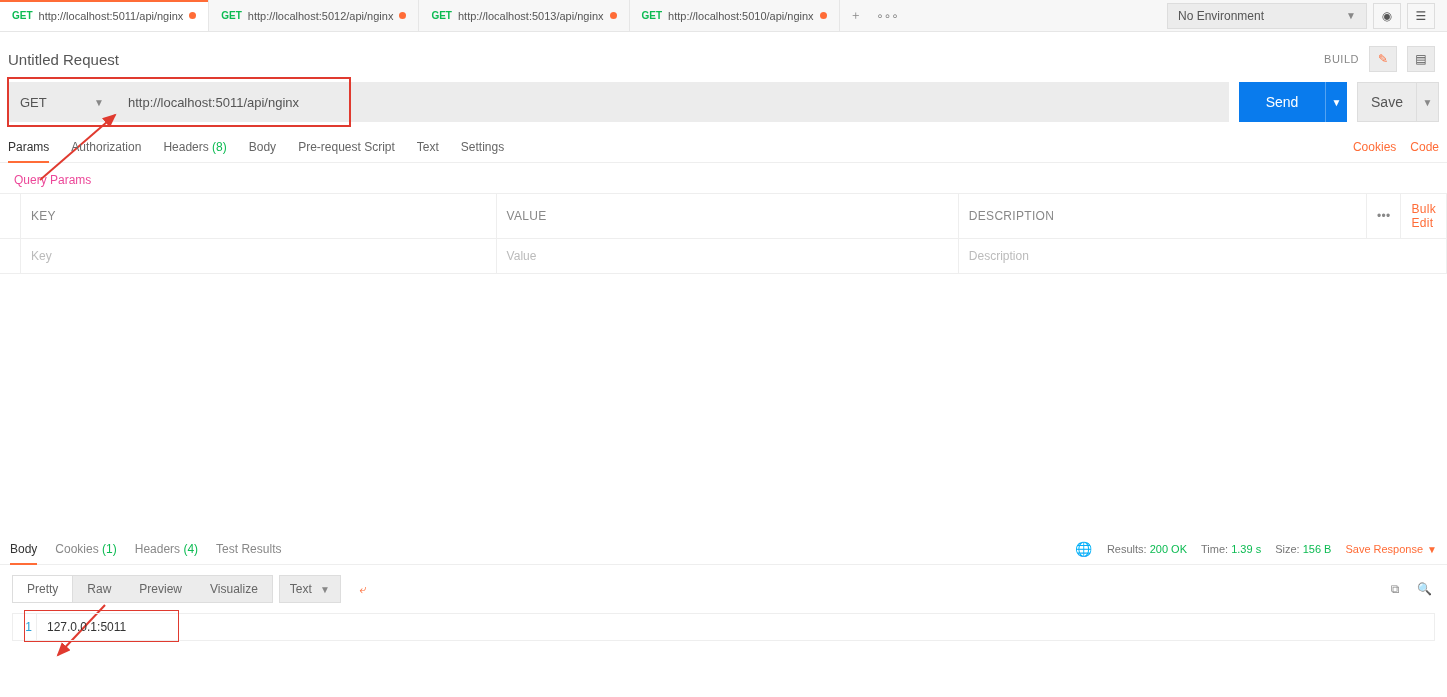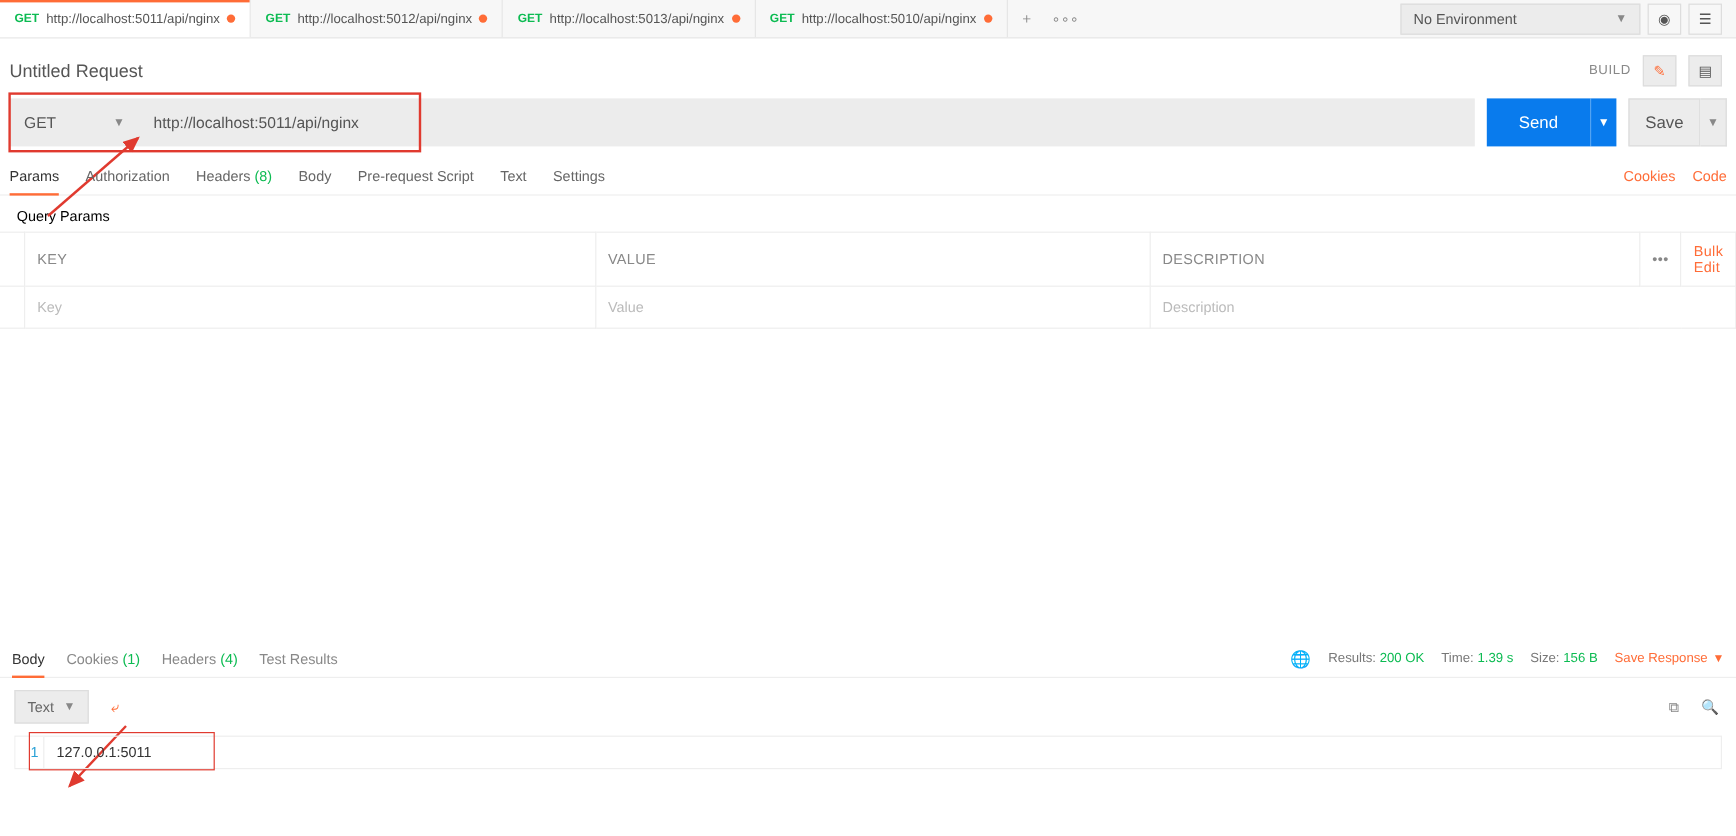--- a/index.html
+++ b/index.html
@@ -41,21 +41,21 @@
 .req-tabs-row { display:flex; align-items:center; justify-content:space-between; padding:0 8px; border-bottom:1px solid #eee; }
 .req-tabs { display:flex; gap:22px; }
 .req-tab { padding:8px 0; font-size:12px; color:#666; cursor:pointer; position:relative; }
 .req-tab.active { color:#333; }
 .req-tab.active::after { content:""; position:absolute; left:0; right:0; bottom:-1px; height:2px; background:#ff6c37; }
 .green-count { color:#0cbb52; }
 .right-links { display:flex; gap:14px; }
 .orange-link { color:#ff6c37; cursor:pointer; font-size:12px; }
 
 
-.qp-label { font-size:12px; color:#000000; padding:10px 8px 6px 14px; }
+.qp-label { font-size:12px; color:#ec4899; padding:10px 8px 6px 14px; }
 .qp-table { width:100%; border-collapse:collapse; }
 .qp-table th, .qp-table td { border:1px solid #eee; text-align:left; font-weight:400; font-size:12px; color:#888; }
 .qp-table th { padding:8px 10px; background:#fff; color:#888; letter-spacing:0.3px; }
 .qp-table td { padding:10px 10px; }
 .qp-col-key { width:34%; }
 .qp-col-val { width:33%; }
 .qp-col-desc { width:29%; }
 .qp-col-act { width:40px; text-align:center; }
 .qp-bulk { width:60px; text-align:center; }
 .bulklink { color:#ff6c37; cursor:pointer; }
@@ -254,20 +254,26 @@
   <defs>
       <marker id="ah2" markerWidth="8" markerHeight="8" refX="6" refY="3" orient="auto">
         <path d="M0,0 L7,3 L0,6 Z" fill="#e03a2f"></path>
       </marker>
     </defs>
   <line x1="55" y1="5" x2="8" y2="55" stroke="#e03a2f" stroke-width="2" marker-end="url(#ah2)"></line>
 </svg>
 
 <div class="body-toolbar">
   <div class="bt-left">
+    <div class="seg">
+      <div class="seg-item active">Pretty</div>
+      <div class="seg-item">Raw</div>
+      <div class="seg-item">Preview</div>
+      <div class="seg-item">Visualize</div>
+    </div>
     <div class="type-select">
       <span>Text</span>
       <span class="chev">▼</span>
     </div>
     <div class="wrap-btn">
         <span>⤶</span>
       </div>
   </div>
   <div class="bt-right">
     <div class="bt-ic">

